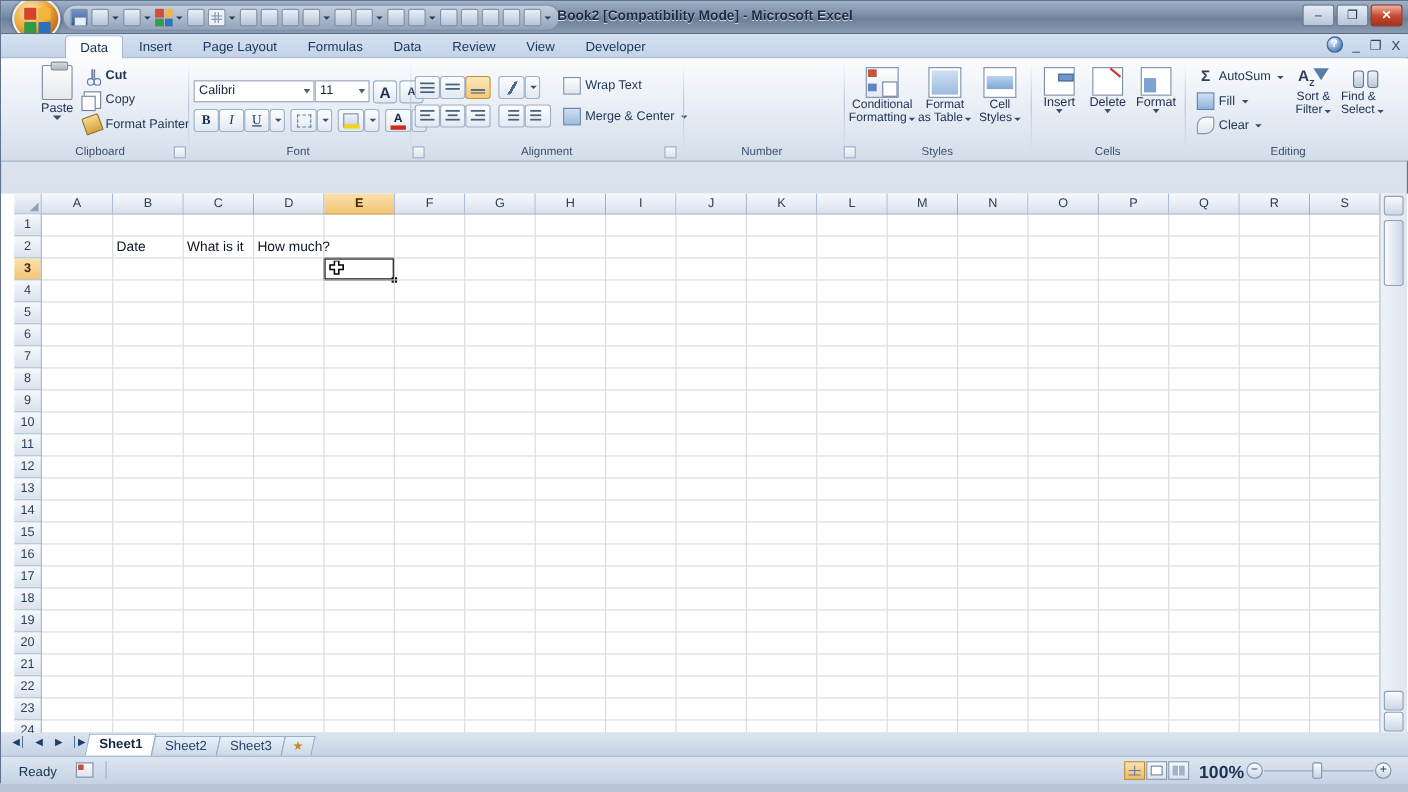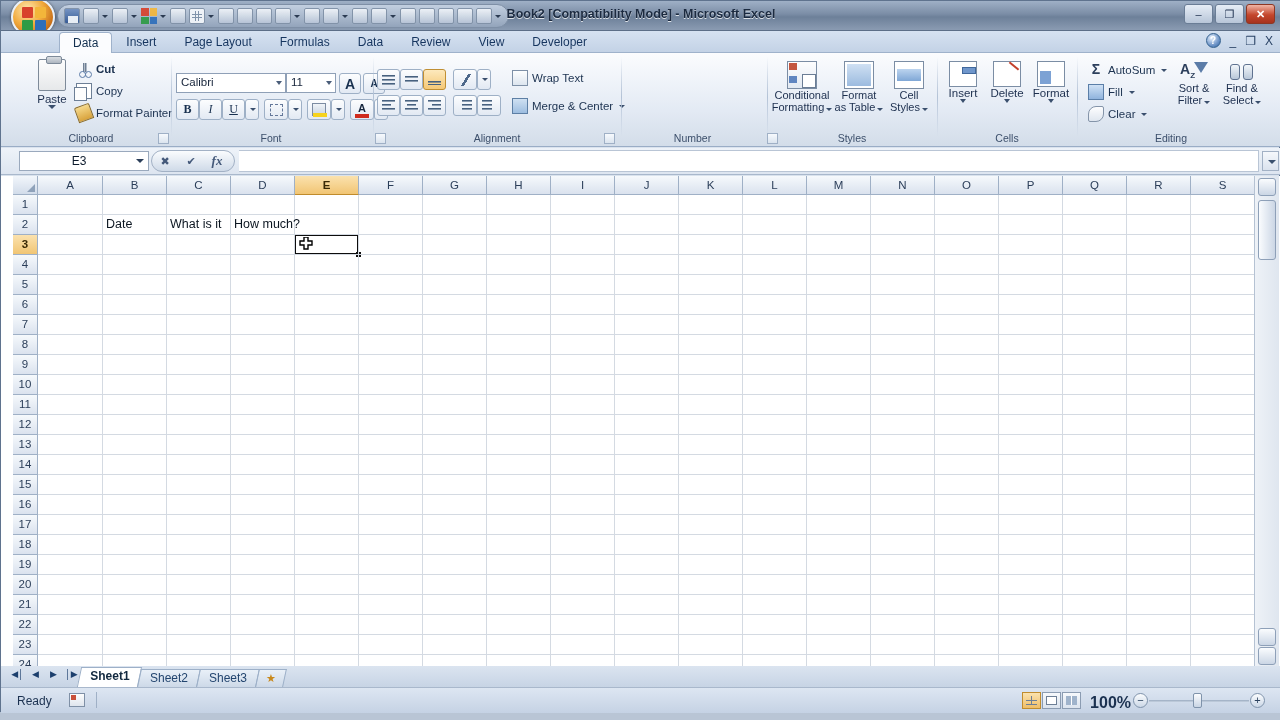--- a/index.html
+++ b/index.html
@@ -527,48 +527,35 @@
         <div style="position:absolute; left:90px; top:4px; width:46px; text-align:center;">
           <div style="width:28px;height:24px;margin:0 auto;position:relative;">
             <span style="position:absolute;left:0;top:2px;font-size:14px;font-weight:bold;color:#2c3f5c;">A<sub style="font-size:8px;">Z</sub></span>
             <i style="position:absolute;right:0;top:3px;width:0;height:0;border-left:7px solid transparent;border-right:7px solid transparent;border-top:11px solid #5b7ca8;display:block;"></i>
           </div>
           <div style="font-size:11px;line-height:11.5px;">
             <span>Sort &amp;</span><br>
             <span>Filter</span><span class="caret" style="display:inline-block;"></span>
           </div>
         </div>
-        <div style="position:absolute; left:138px; top:4px; width:46px; text-align:center;">
+        <div style="position:absolute; left:138px; top:4px; width:46px; text-align:left;">
           <div style="width:28px;height:24px;margin:0 auto;position:relative;">
             <i style="position:absolute;left:2px;top:5px;width:10px;height:16px;background:linear-gradient(#f2f6fa,#b9c7d9);border:1px solid #5f7characters;border:1px solid #5f7290;border-radius:3px;display:block;"></i>
             <i style="position:absolute;left:15px;top:5px;width:10px;height:16px;background:linear-gradient(#f2f6fa,#b9c7d9);border:1px solid #5f7290;border-radius:3px;display:block;"></i>
           </div>
           <div style="font-size:11px;line-height:11.5px;">
             <span>Find &amp;</span><br>
             <span>Select</span><span class="caret" style="display:inline-block;"></span>
           </div>
         </div>
       </div>
       <div class="glabel">Editing</div>
     </div>
   </div>
 
-  <div class="fbar">
-    <div class="namebox">
-      <span>E3</span>
-      <span class="cv"></span>
-    </div>
-    <div class="fxgroup">
-      <div class="fxbtn">✖</div>
-      <div class="fxbtn">✔</div>
-      <div class="fxbtn fxitalic">fx</div>
-    </div>
-    <div class="finput"></div>
-    <div class="fexpand"></div>
-  </div>
 
   <div class="gridwrap">
     <div class="corner"></div>
     <div class="colhead" id="colhead">
         <div class="ch" style="width: 65px;">A</div>
         <div class="ch" style="width: 64px;">B</div>
         <div class="ch" style="width: 64px;">C</div>
         <div class="ch" style="width: 64px;">D</div>
         <div class="ch sel" style="width: 64px;">E</div>
         <div class="ch" style="width: 64px;">F</div>

